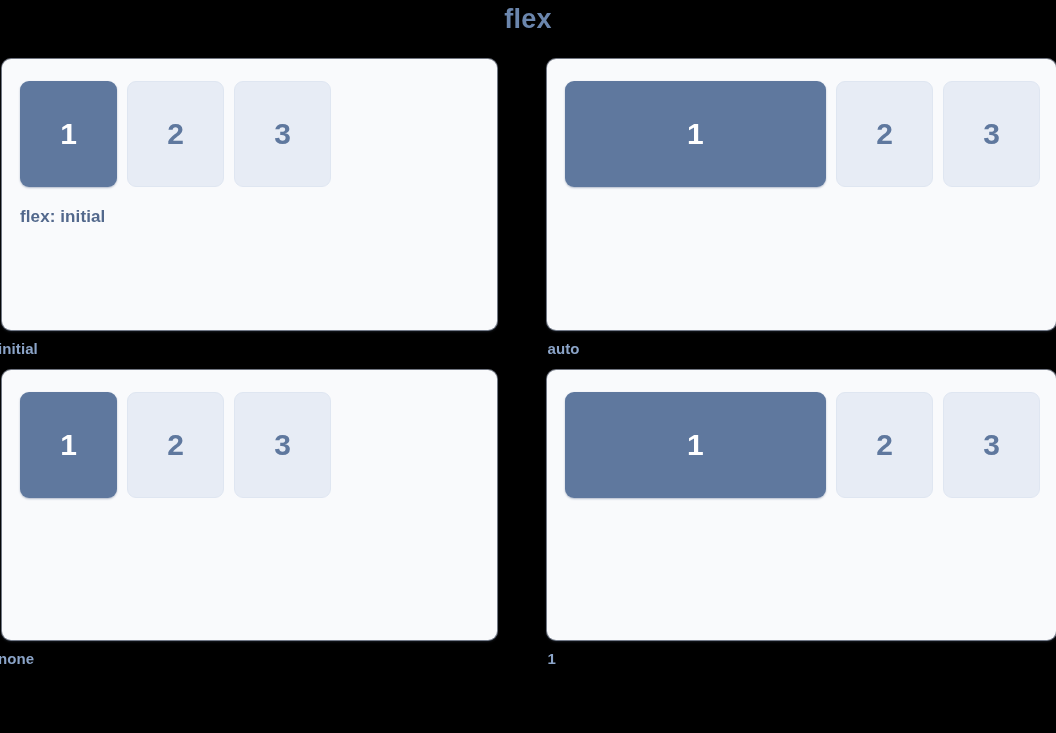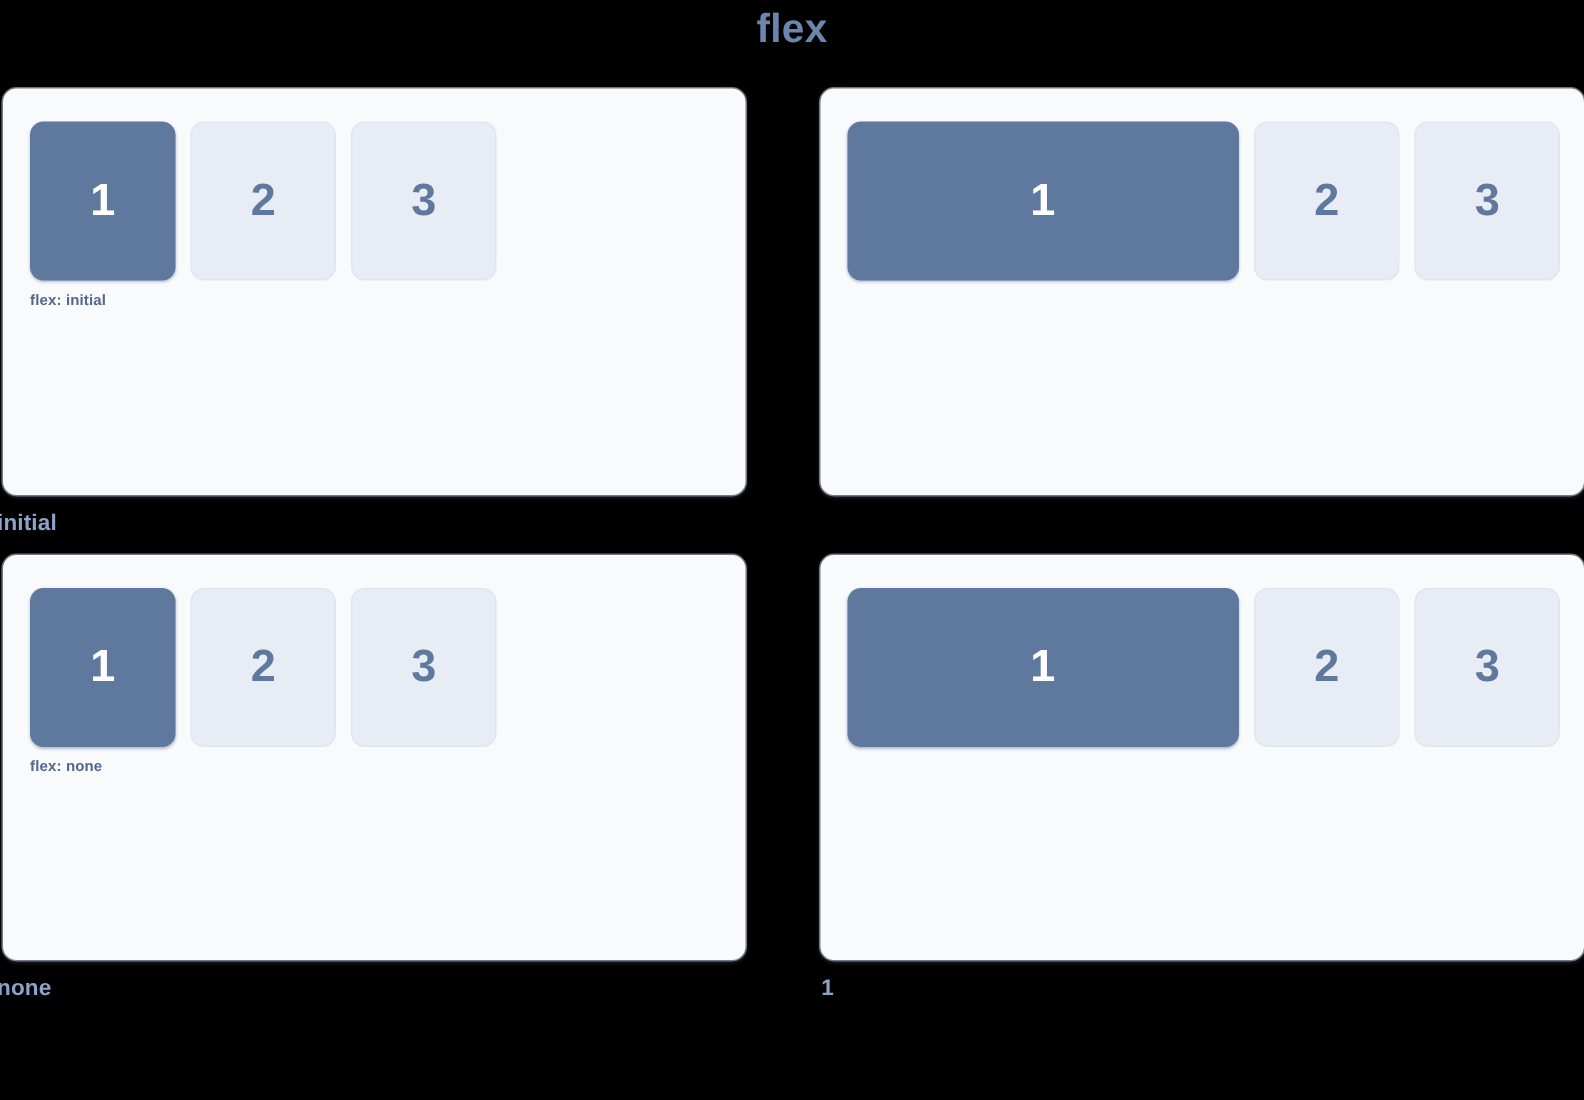--- a/index.html
+++ b/index.html
@@ -96,22 +96,22 @@
     background: #e7ecf5;
     color: #5f789e;
     border: 1px solid #dfe6f1;
   }
 
   
   .box.size-fixed  { width: 97px; flex: 0 0 97px; }
   .box.size-grow   { flex: 1 1 0%; min-width: 0; }
 
   .caption {
-    margin-top: 8px;
-    font-size: 10px;
+    margin-top: 20px;
+    font-size: 17px;
     font-weight: bold;
     color: #52688c;
     letter-spacing: 0.1px;
   }
 
   .footer-label {
     font-size: 15px;
     font-weight: bold;
     color: #8ba4c8;
     line-height: 1;
@@ -161,36 +161,36 @@
             <span>1</span>
           </div>
           <div class="box plain size-fixed">
             <span>2</span>
           </div>
           <div class="box plain size-fixed">
             <span>3</span>
           </div>
         </div>
       </div>
+      <div class="footer-label">auto</div>
     </div>
 
     <div class="demo-cell col-left row-bottom">
       <div class="panel">
         <div class="boxes">
           <div class="box primary size-fixed">
             <span>1</span>
           </div>
           <div class="box plain size-fixed">
             <span>2</span>
           </div>
           <div class="box plain size-fixed">
             <span>3</span>
           </div>
         </div>
-        <div class="caption">flex: none</div>
       </div>
       <div class="footer-label">none</div>
     </div>
 
     <div class="demo-cell col-right row-bottom">
       <div class="panel">
         <div class="boxes">
           <div class="box primary size-grow">
             <span>1</span>
           </div>

